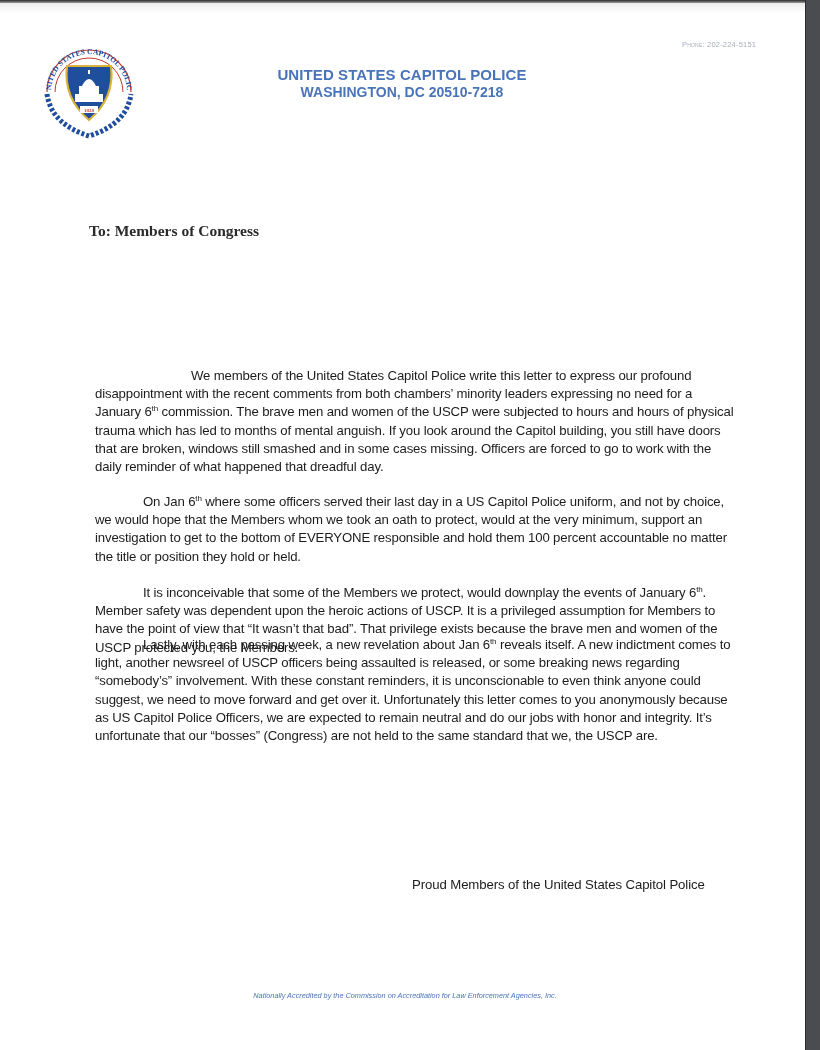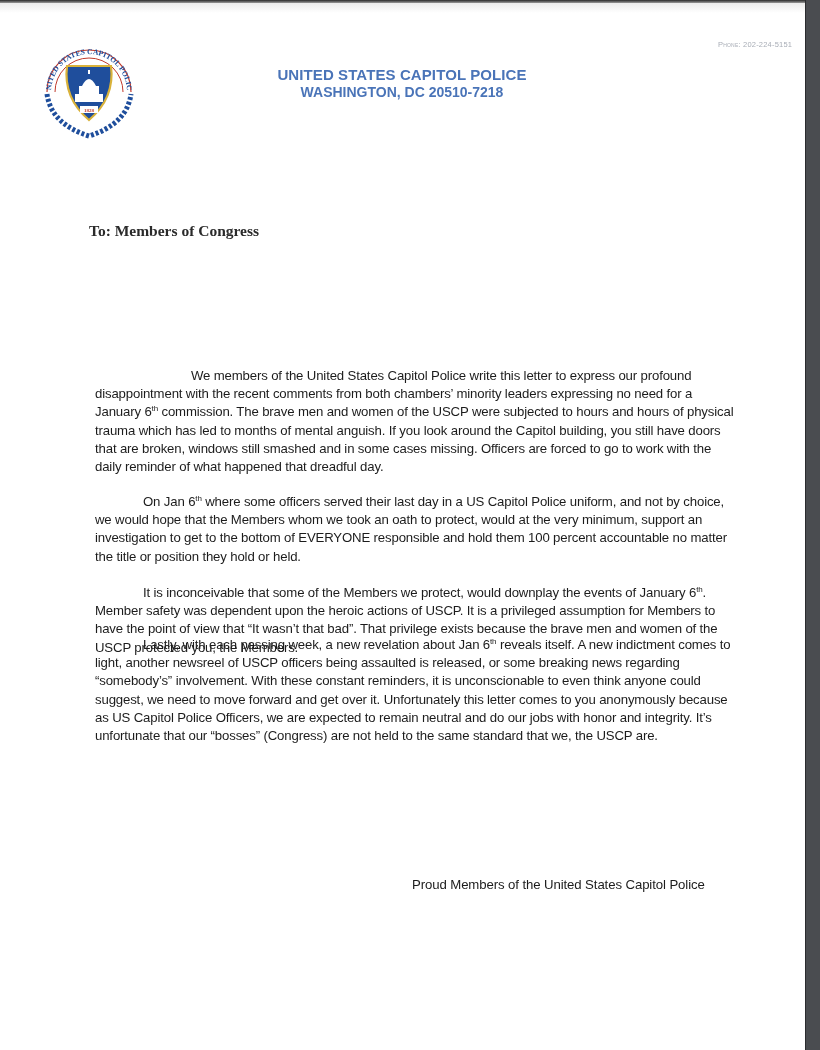--- a/index.html
+++ b/index.html
@@ -22,21 +22,21 @@
       border-left: 1px solid #2b2c2f;
     }
     .page { position: absolute; left: 0; top: 0; width: 806px; height: 1050px; }
 
     .seal { position: absolute; left: 37px; top: 36px; width: 104px; height: 104px; }
 
     .phone {
       position: absolute; left: 682px; top: 40px;
       font-size: 7.5px; color: #a8adb6; letter-spacing: 0.2px;
     }
-    .phone .label { font-variant: small-caps; margin-left: 36px; }
+    .phone .label { font-variant: small-caps; }
     .org-name {
       position: absolute; left: 267px; top: 66px; width: 270px; text-align: center;
       font-weight: bold; font-size: 15px; color: #4a74b8; letter-spacing: 0.1px;
     }
     .org-address {
       position: absolute; left: 267px; top: 84px; width: 270px; text-align: center;
       font-weight: bold; font-size: 14px; color: #4a74b8;
     }
 
     .memo {
@@ -116,13 +116,14 @@
   <div class="body-text" style="top:584px;">
     <p class="indent2"><span>It is inconceivable that some of the Members we protect, would downplay the events of January 6</span><sup>th</sup><span>.  Member safety was dependent upon the heroic actions of USCP.   It is a privileged assumption for Members to have the point of view that “It wasn’t that bad”. That privilege exists because the brave men and women of the USCP protected you, the Members.</span></p>
   </div>
 
   <div class="body-text" style="top:636px;">
     <p class="indent2"><span>Lastly, with each passing week, a new revelation about Jan 6</span><sup>th</sup><span> reveals itself.  A new indictment comes to light, another newsreel of USCP officers being assaulted is released, or some breaking news regarding “somebody’s” involvement.  With these constant reminders, it is unconscionable to even think anyone could suggest, we need to move forward and get over it. Unfortunately this letter comes to you anonymously because as US Capitol Police Officers, we are expected to remain neutral and do our jobs with honor and integrity.  It’s unfortunate that our “bosses” (Congress) are not held to the same standard that we, the USCP are.</span></p>
   </div>
 
   <div class="signature">Proud Members of the United States Capitol Police</div>
 
+  <div class="footer">Nationally Accredited by the Commission on Accreditation for Law Enforcement Agencies, Inc.</div>
 </div>
 
 </body></html>

